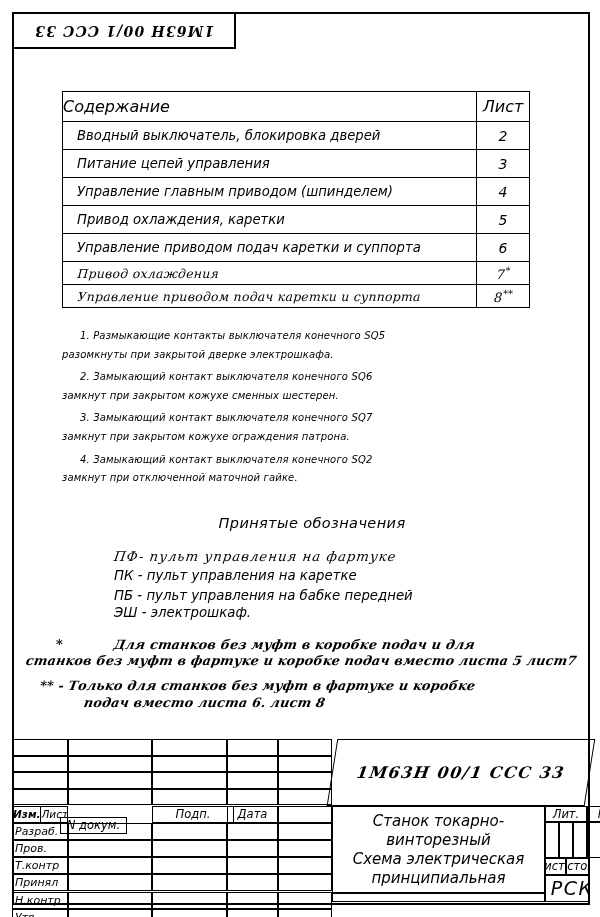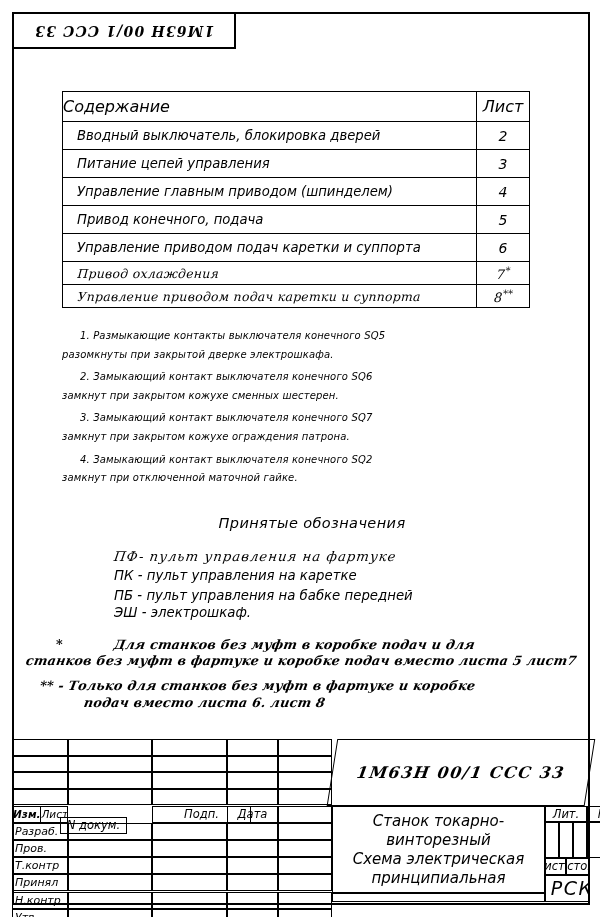--- a/index.html
+++ b/index.html
@@ -163,21 +163,21 @@
         </tr>
         <tr class="">
           <td>Питание цепей управления</td>
           <td class="num">3</td>
         </tr>
         <tr class="">
           <td>Управление главным приводом (шпинделем)</td>
           <td class="num">4</td>
         </tr>
         <tr class="">
-          <td>Привод конечного, подача</td>
+          <td>Привод охлаждения, каретки</td>
           <td class="num">5</td>
         </tr>
         <tr class="">
           <td>Управление приводом подач каретки и суппорта</td>
           <td class="num">6</td>
         </tr>
         <tr class="hand">
           <td>Привод охлаждения</td>
           <td class="num">7<span class="sup">*</span></td>
         </tr>
@@ -229,21 +229,21 @@
       <div class="cell " style="left:140px;top:52.800000000000004px;width:75px;height:16.6px;"></div>
       <div class="cell " style="left:215px;top:52.800000000000004px;width:51px;height:16.6px;"></div>
       <div class="cell " style="left:266px;top:52.800000000000004px;width:54px;height:16.6px;"></div>
       <div class="cell" style="left:0px;top:69.5px;width:56px;height:17.2px;padding:0">
         <span class="izm">
           <span>Изм.</span>
           <span>Лист</span>
         </span>
       </div>
       <div class="cell hd" style="left:48px;top:69.5px;width:67px;height:17.2px;margin-top:11px;">N докум.</div>
-      <div class="cell hd" style="left:140px;top:69.5px;width:99px;height:17.2px;font-style:italic;">Подп.</div>
+      <div class="cell hd" style="left:140px;top:69.5px;width:82px;height:17.2px;font-style:italic;">Подп.</div>
       <div class="cell hd" style="left:215px;top:69.5px;width:51px;height:17.2px;">Дата</div>
       <div class="cell hd" style="left:266px;top:69.5px;width:54px;height:17.2px;"></div>
       <div class="cell lbl" style="left:0px;top:86.7px;width:56px;height:17.2px;">Разраб.</div>
       <div class="cell " style="left:56px;top:86.7px;width:84px;height:17.2px;"></div>
       <div class="cell " style="left:140px;top:86.7px;width:75px;height:17.2px;"></div>
       <div class="cell " style="left:215px;top:86.7px;width:51px;height:17.2px;"></div>
       <div class="cell " style="left:266px;top:86.7px;width:54px;height:17.2px;"></div>
       <div class="cell lbl" style="left:0px;top:103.9px;width:56px;height:17.2px;">Пров.</div>
       <div class="cell " style="left:56px;top:103.9px;width:84px;height:17.2px;"></div>
       <div class="cell " style="left:140px;top:103.9px;width:75px;height:17.2px;"></div>

